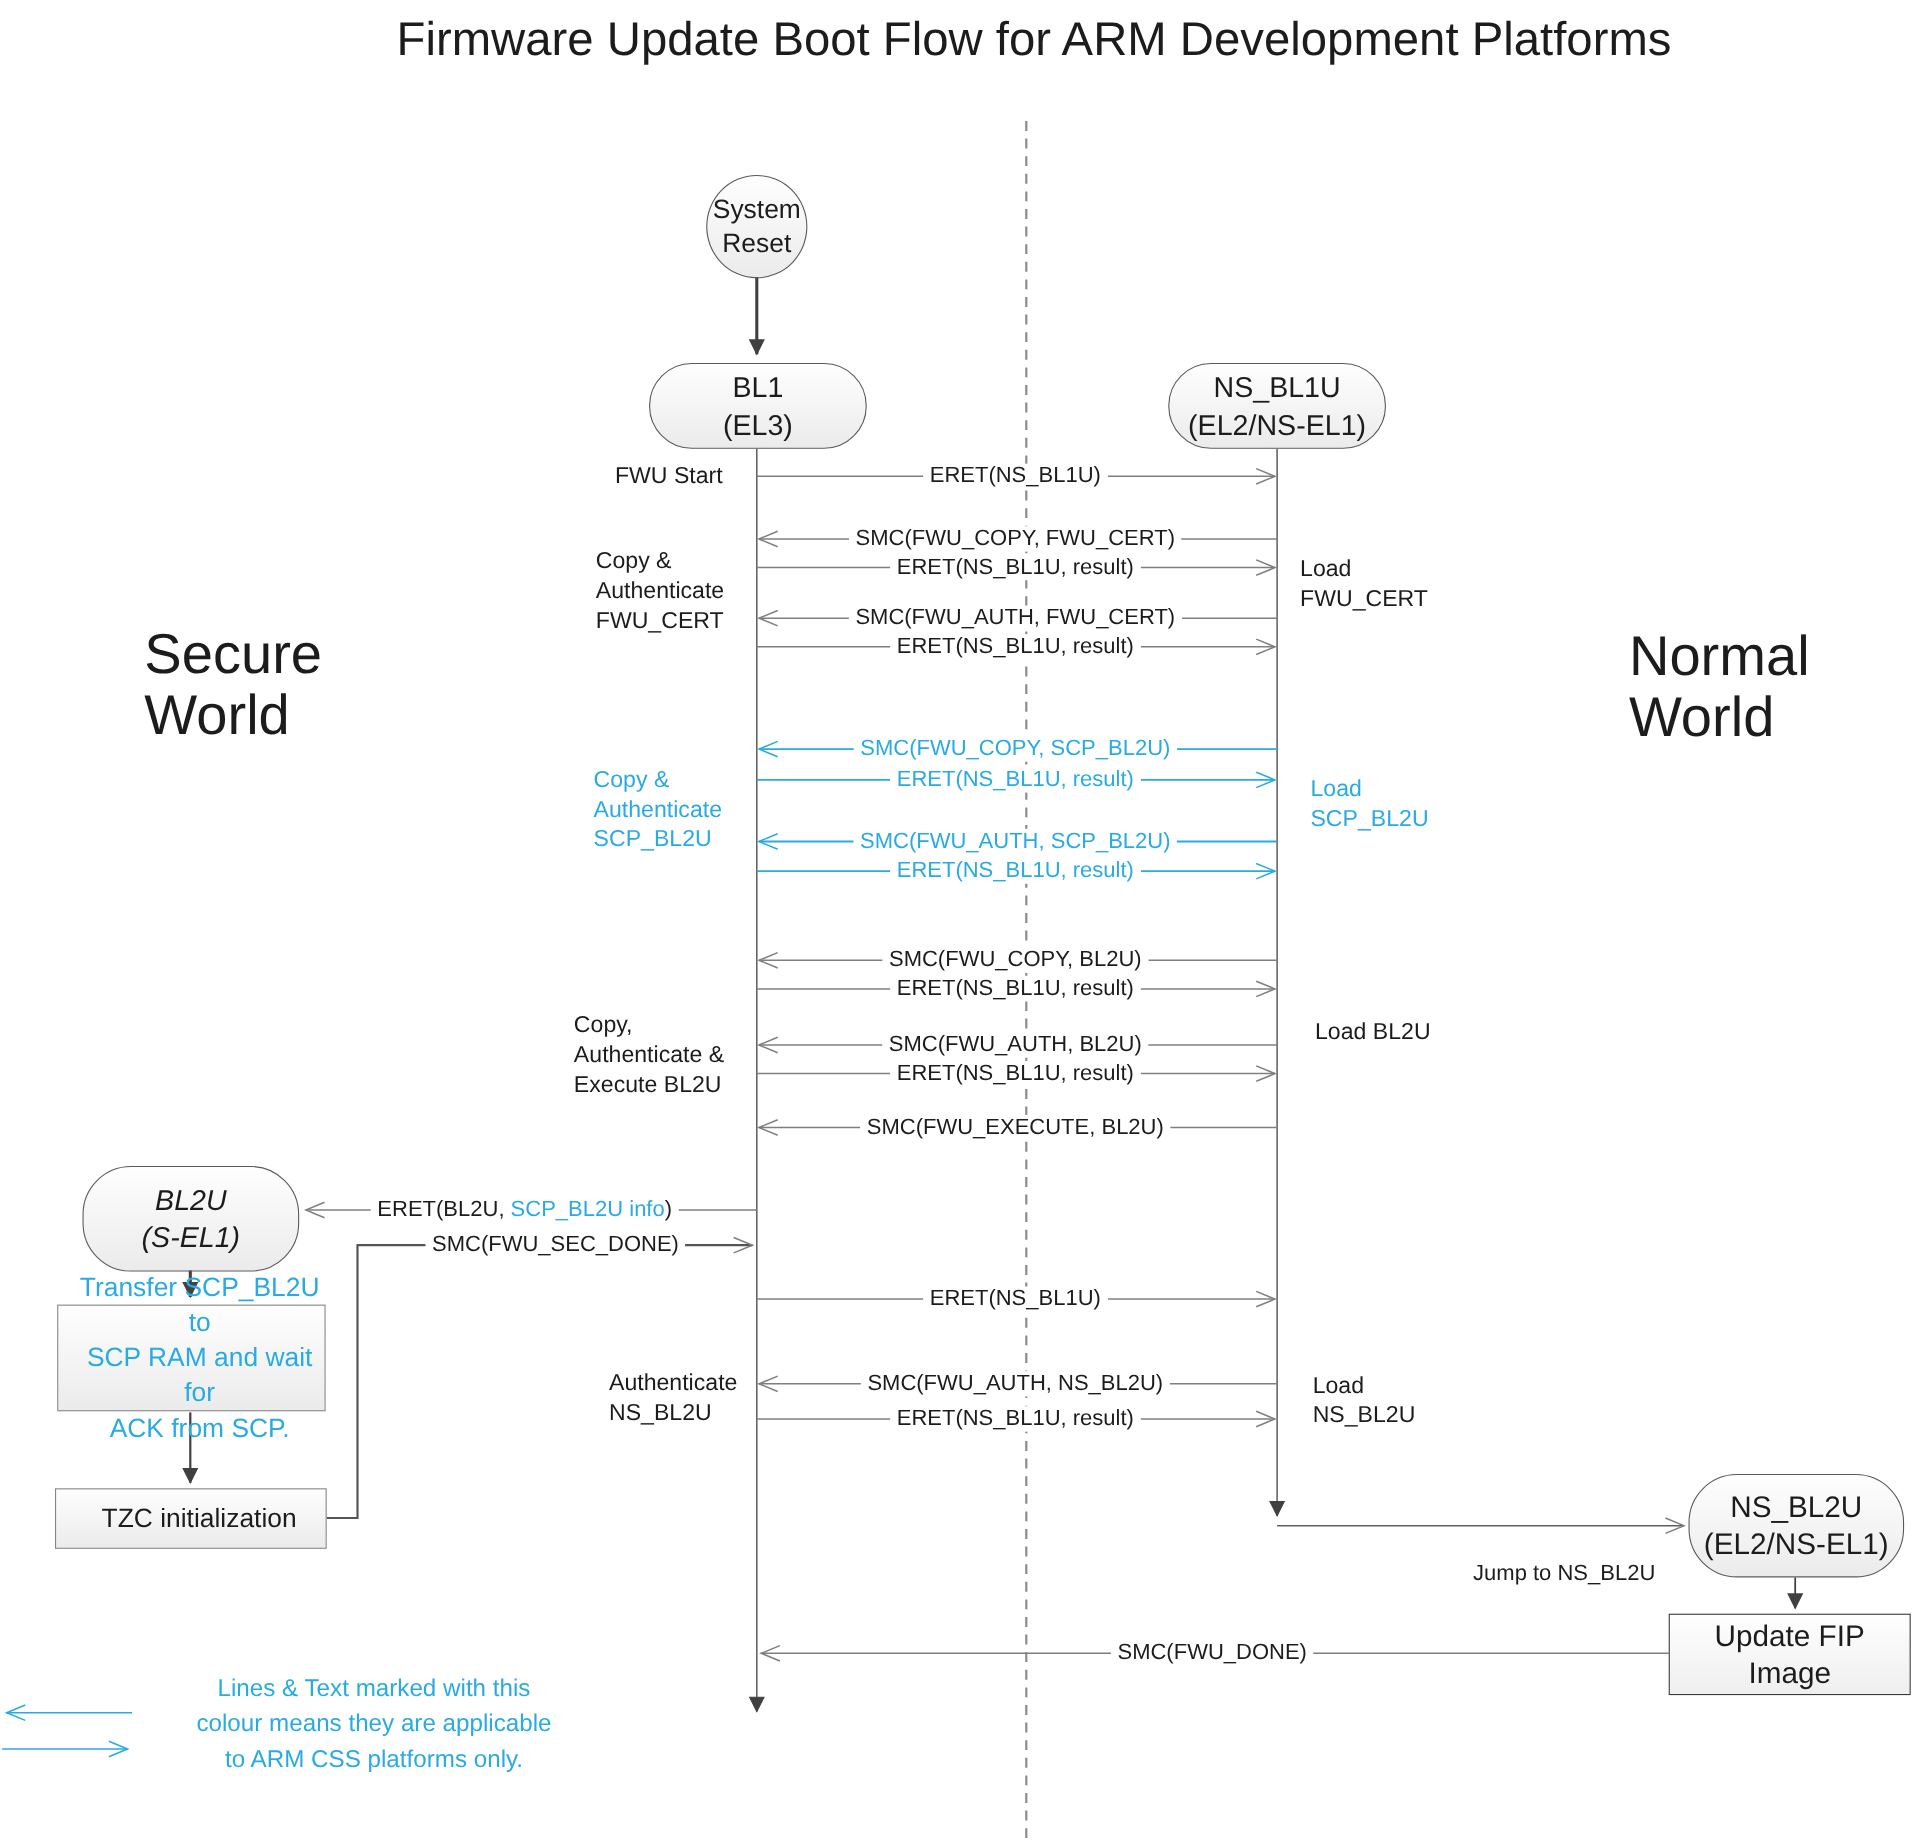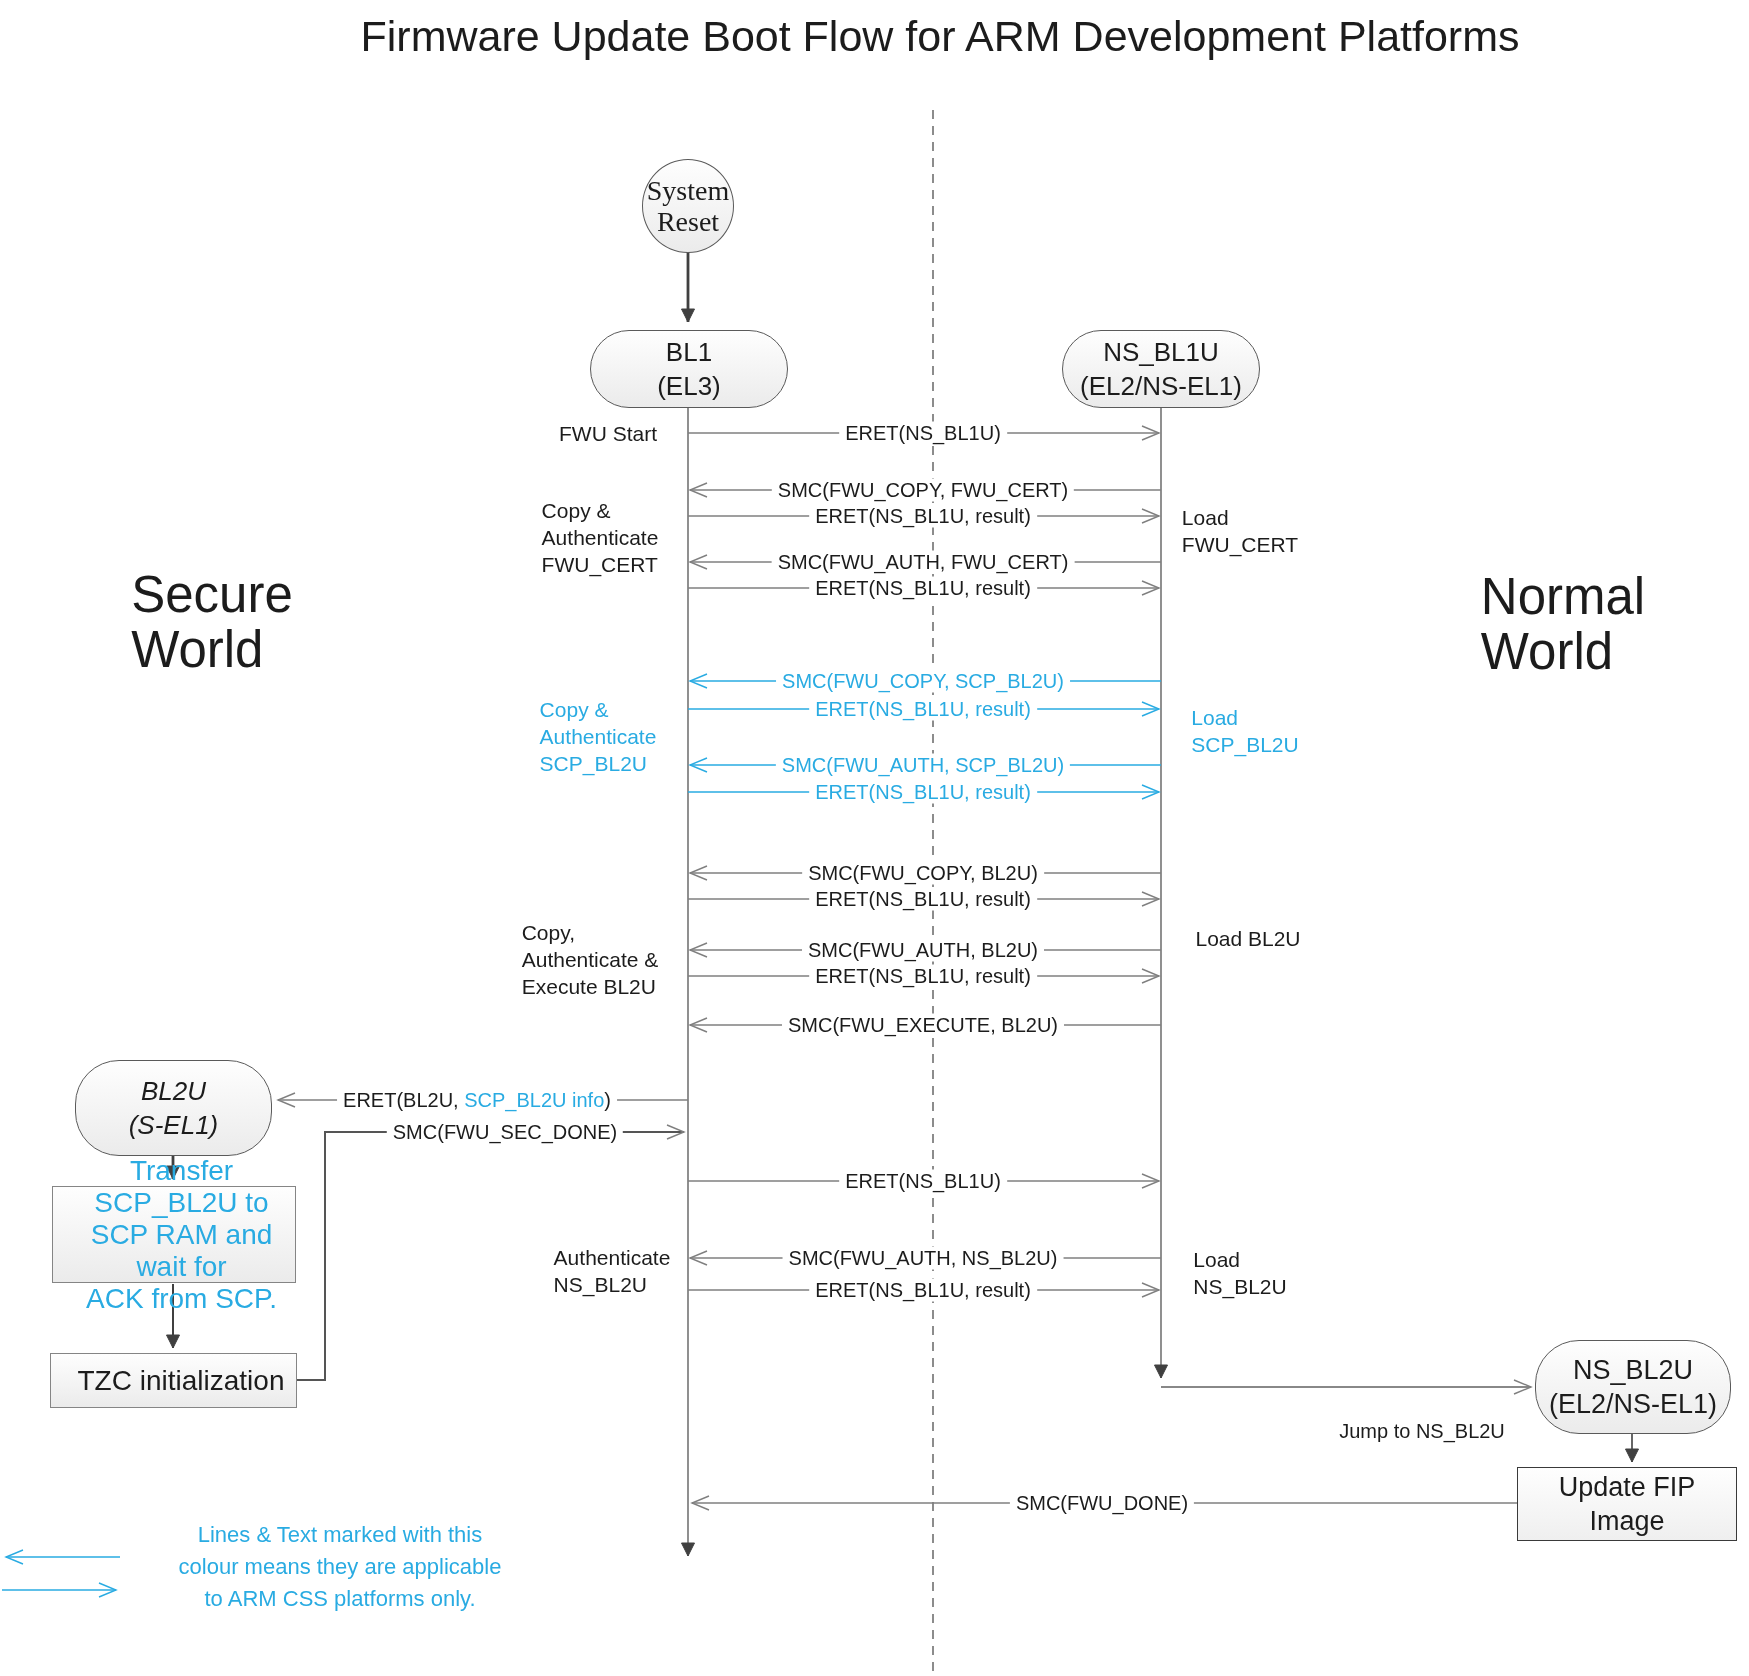--- a/index.html
+++ b/index.html
@@ -8,22 +8,22 @@
     font-family:"Liberation Sans",sans-serif;color:#1c1c1c;overflow:hidden;
   }
   #wires{position:absolute;left:0;top:0;width:1749px;height:1676px;}
   .pre{white-space:pre-line;}
   .node{
     position:absolute;display:flex;align-items:center;justify-content:center;
     text-align:center;background:linear-gradient(180deg,#fefefe 0%,#ebebeb 100%);
     border:1.4px solid #5a5a5a;font-size:26px;line-height:34px;box-sizing:border-box;
   }
   .stadium{border-radius:44px;}
-  .circle{border-radius:50%;font-size:28px;line-height:31px;font-family:Liberation Serif, serif;}
-  .rect{border:1.2px solid #858585;font-size:28px;line-height:32px;padding-left:15px;}
+  .circle{border-radius:50%;font-size:24px;line-height:31px;}
+  .rect{border:1.2px solid #858585;font-size:24px;line-height:32px;padding-left:15px;}
   .rect-dark{border:1.4px solid #3a3a3a;font-size:27px;}
   .blue{color:#29ABE2;}
   .mlabel{
     position:absolute;transform:translate(-50%,-50%);background:#fff;
     padding:0 6px;font-size:20px;white-space:nowrap;text-align:center;
   }
   .slabel{
     position:absolute;transform:translate(-50%,-50%);font-size:21px;line-height:27px;
     text-align:left;white-space:pre-line;
   }

